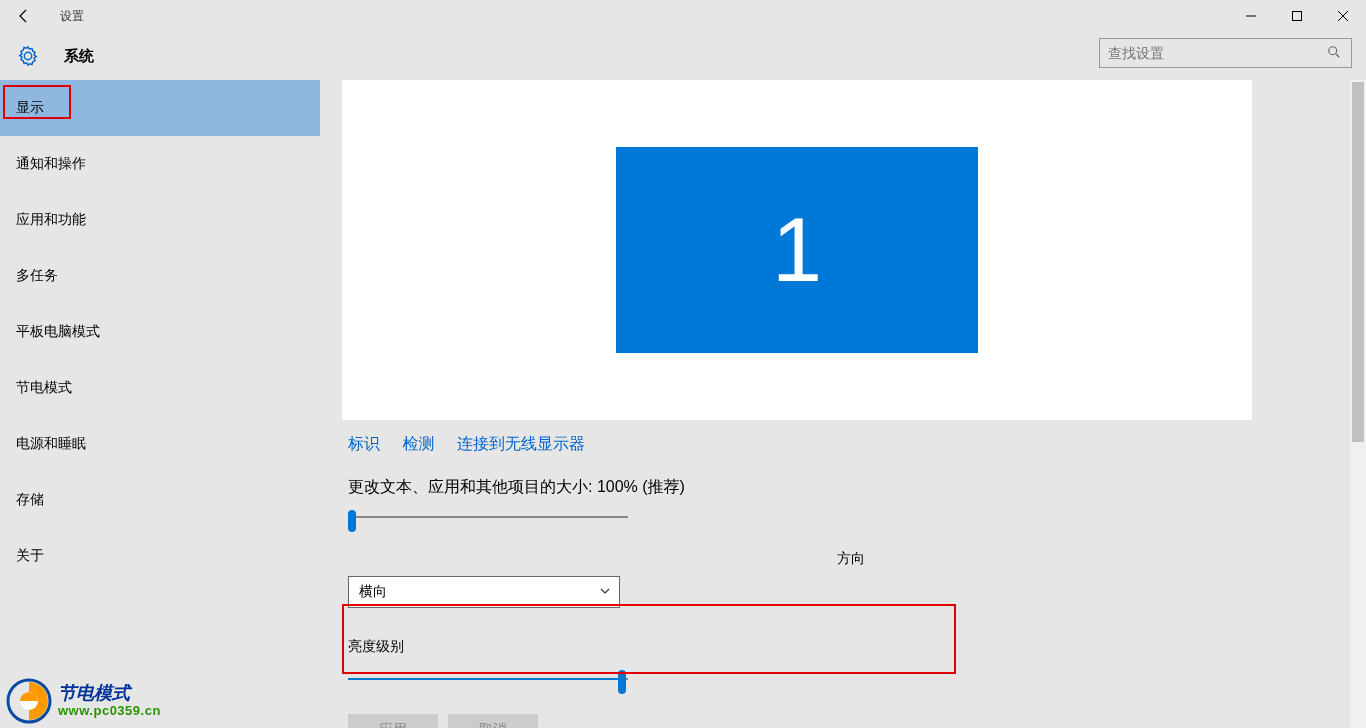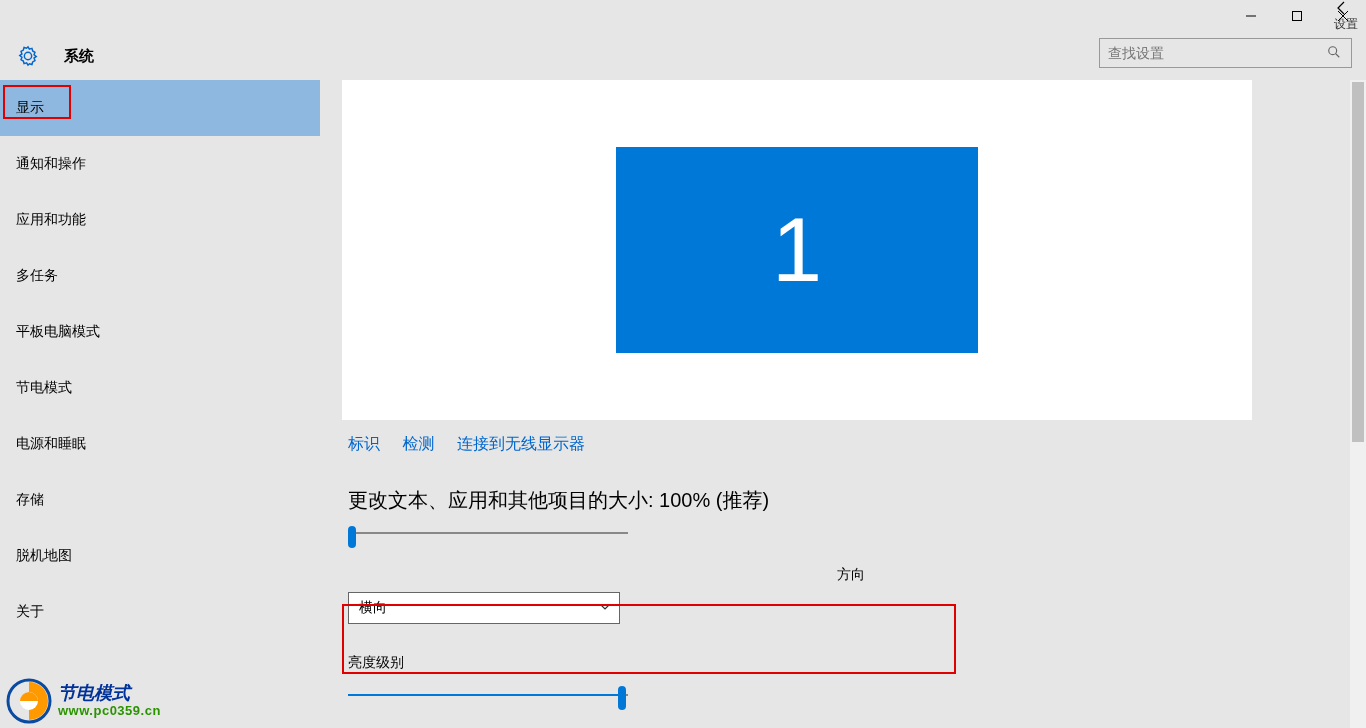--- a/index.html
+++ b/index.html
@@ -1,19 +1,19 @@
 <!DOCTYPE html>
 <html><head>
 <meta charset="utf-8">
 <style>
 * { margin: 0; padding: 0; box-sizing: border-box; font-family: "Microsoft YaHei", "Segoe UI", sans-serif; }
 body { width: 1366px; height: 728px; background: #e6e6e6; overflow: hidden; position: relative; }
 
 
-.titlebar { height: 32px; display: flex; align-items: flex-end; padding: 0 8px; flex-direction: column; }
+.titlebar { height: 32px; display: flex; align-items: center; padding: 0 8px; }
 .back-btn { width: 32px; height: 32px; display: flex; align-items: center; justify-content: center; cursor: pointer; }
 .titlebar-label { font-size: 12px; color: #333; margin-left: 20px; }
 .window-controls { position: absolute; right: 0; top: 0; display: flex; }
 .win-ctrl { width: 46px; height: 32px; display: flex; align-items: center; justify-content: center; cursor: pointer; }
 
 
 .header-row { height: 48px; display: flex; align-items: center; padding: 0 12px; position: relative; }
 .gear-wrap { width: 32px; height: 32px; display: flex; align-items: center; justify-content: center; }
 .header-title { font-size: 15px; font-weight: bold; margin-left: 20px; color: #000; }
 .search-box { position: absolute; right: 14px; top: 6px; width: 253px; height: 30px; border: 1px solid #999; background: #e6e6e6; display: flex; align-items: center; padding: 12px 8px; }
@@ -27,21 +27,21 @@
 .red-box-display { position: absolute; border: 2px solid #e00000; left: 3px; top: 85px; width: 68px; height: 34px; pointer-events: none; }
 
 
 .main { position: absolute; left: 320px; top: 80px; right: 12px; bottom: 0; background: #e6e6e6; }
 .monitor-area { width: 910px; height: 340px; background: #fff; margin: 0 auto 0 22px; display: flex; align-items: center; justify-content: center; }
 .monitor { width: 362px; height: 206px; background: #0078d7; display: flex; align-items: center; justify-content: center; color: #fff; font-size: 90px; font-weight: 300; }
 
 .link-row { margin: 14px 0 0 28px; font-size: 16px; }
 .link-row a { color: #0066cc; text-decoration: none; margin-right: 18px; cursor: pointer; }
 
-.scale-label { margin: 32px 0 0 28px; font-size: 20px; color: #000; }
+.scale-label { margin: 22px 0 0 28px; font-size: 16px; color: #000; }
 .slider-wrap { margin: 10px 0 0 28px; width: 280px; height: 20px; position: relative; }
 .slider-track { position: absolute; top: 8px; left: 6px; right: 0; height: 2px; background: #888; }
 .slider-thumb { position: absolute; top: 2px; width: 8px; height: 22px; background: #0078d7; border-radius: 4px; }
 
 .section-label { margin: 22px 0 0 28px; font-size: 14px; color: #000; text-align: center; }
 .dropdown { margin: 8px 0 0 28px; width: 272px; height: 32px; border: 1px solid #666; background: #fff; display: flex; align-items: center; padding: 0 10px; position: relative; cursor: pointer; font-size: 14px; }
 .dropdown .chev { position: absolute; right: 8px; }
 
 .brightness-box { position: absolute; border: 2px solid #e00000; left: 22px; top: 524px; width: 614px; height: 70px; pointer-events: none; }
 .brightness-label { margin: 30px 0 0 28px; font-size: 14px; color: #000; }
@@ -133,23 +133,20 @@
   <div class="sb-item">
       <span>节电模式</span>
     </div>
   <div class="sb-item">
       <span>电源和睡眠</span>
     </div>
   <div class="sb-item">
       <span>存储</span>
     </div>
   <div class="sb-item">
-      <span>脱机地图</span>
-    </div>
-  <div class="sb-item">
       <span>关于</span>
     </div>
 </div>
 <div class="red-box-display"></div>
 
 <div class="main">
   <div class="monitor-area">
     <div class="monitor">
       <span>1</span>
     </div>

